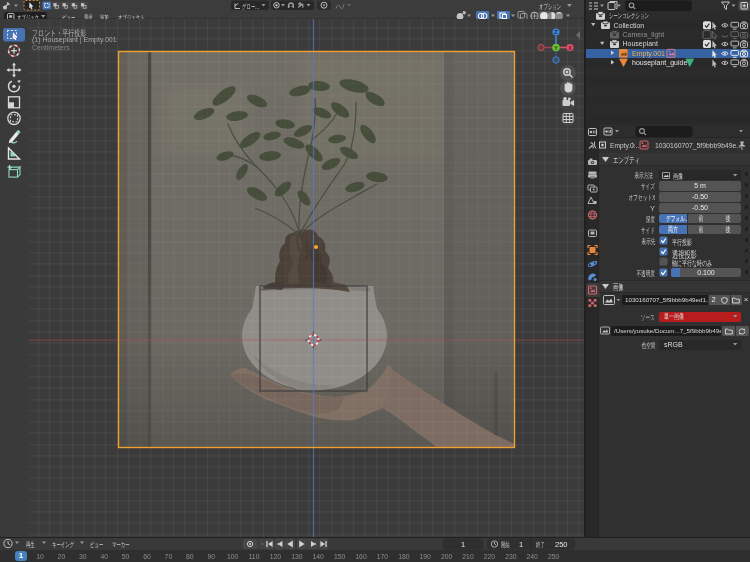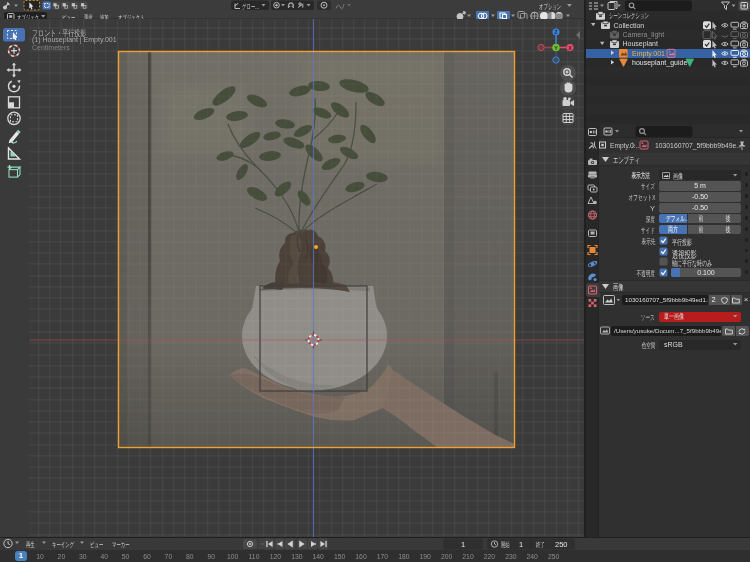--- a/index.html
+++ b/index.html
@@ -615,21 +615,21 @@
   </svg>
   <div class="abs txt" style="left:24px;top:17px;font-size:6.6px;color:#c8c8c8;">Empty.0...</div>
   <div class="abs txt" style="left:69px;top:17px;font-size:6.8px;color:#c8c8c8;">1030160707_5f9bbb9b49e...</div>
 
   <div class="abs" style="left:13px;top:28px;width:151px;height:13px;background:#353535;border-bottom:1px solid #2a2a2a;"></div>
   <svg class="abs" style="left:16px;top:32px" width="8" height="6">
         <path d="M 0 0 h 7 l -3.5 5 z" fill="#cacaca"></path>
       </svg>
   <div class="abs txt" style="left:27px;top:30px;font-size:8.5px;"><span class="jt" style="color:#dadada;">エンプティ</span></div>
 
-  <div class="abs txt" style="left:34px;top:46px;width:35px;text-align:left;color:#c7c7c7;font-weight:bold;"><span class="jtr">表示方法</span></div>
+  <div class="abs txt" style="left:34px;top:46px;width:35px;text-align:center;color:#c7c7c7;"><span class="jtr">表示方法</span></div>
   <div class="abs" style="left:73px;top:45px;width:82px;height:9.5px;background:#282828;border-radius:2px;"></div>
   <svg class="abs" style="left:76px;top:46.5px" width="8" height="7" viewBox="0 0 8 7">
         <rect x="0.4" y="0.4" width="7.2" height="6.2" rx="0.8" fill="none" stroke="#cfcfcf" stroke-width="0.8"></rect>
         <path d="M 1.5 5 l 1.6 -2 l 1.2 1 l 1.4 -1.6 l 1 2.6 z" fill="#cfcfcf"></path>
       </svg>
   <div class="abs txt" style="left:87px;top:46px;font-size:8px;"><span class="jt" style="color:#dcdcdc;">画像</span></div>
   <svg class="abs" style="left:146px;top:48px" width="8" height="6">
         <path d="M 1 1 l 2.2 2.6 l 2.2 -2.6 z" fill="#989898"></path>
       </svg>
 

